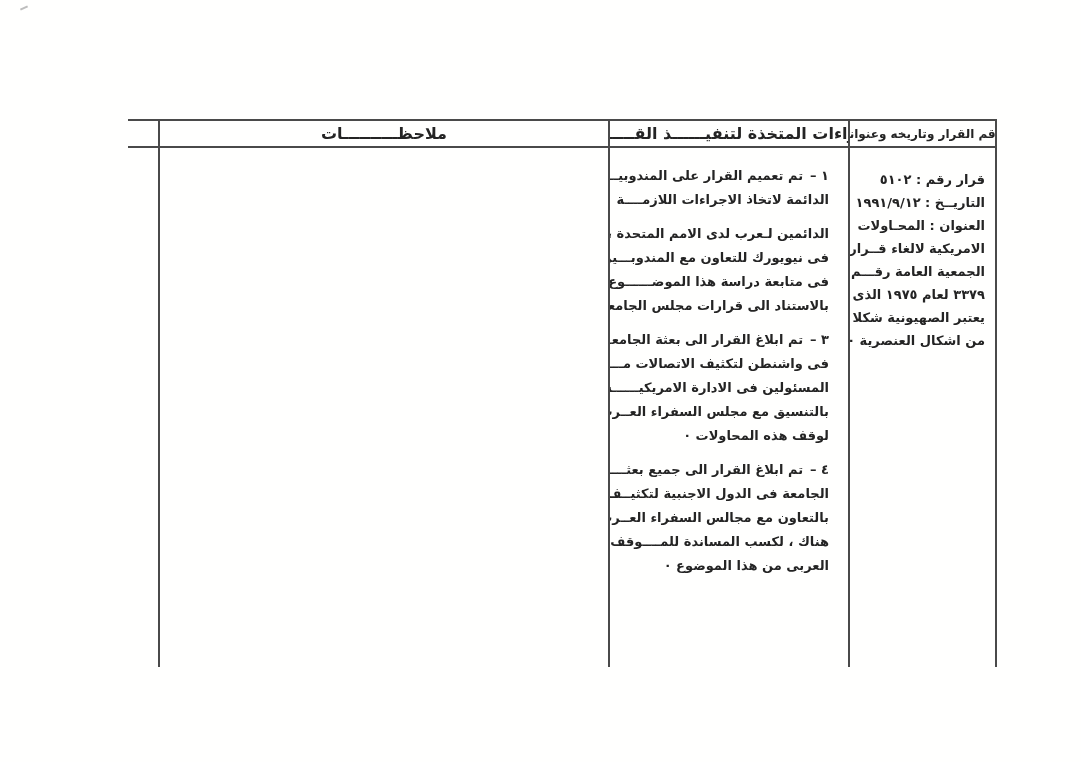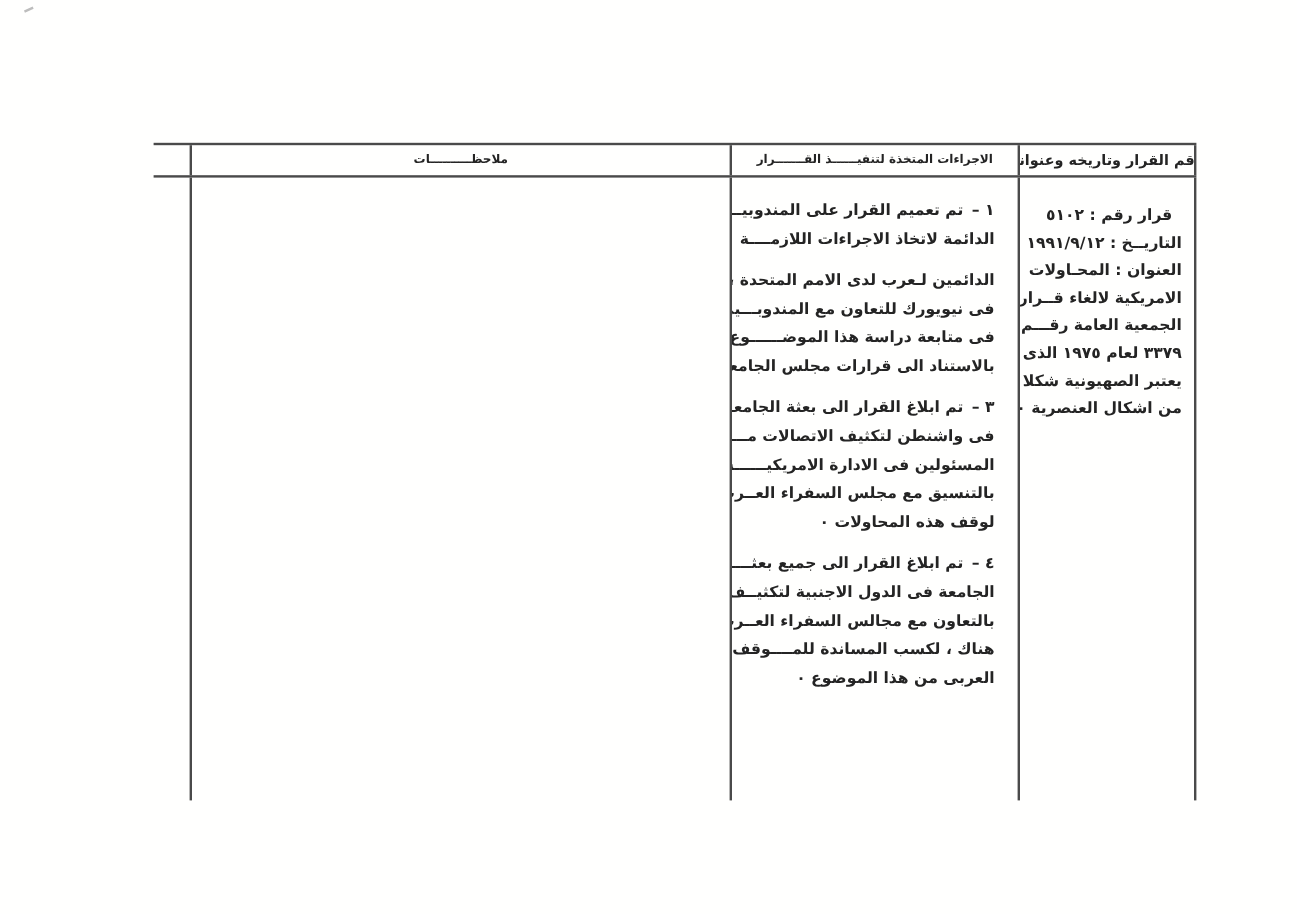--- a/index.html
+++ b/index.html
@@ -20,27 +20,27 @@
   }
   .row { display:flex; }
   .hrow { height:27px; border-bottom:2px solid #4a4a4a; }
   .brow { height:519px; }
   .col { flex:none; }
   .col-info   { width:149px; border-right:2px solid #4a4a4a; border-left:2px solid #4a4a4a; }
   .col-actions{ width:240px; border-left:2px solid #4a4a4a; }
   .col-notes  { width:450px; border-left:2px solid #4a4a4a; }
   .hcell {
     display:flex; align-items:center; justify-content:center;
-    font-weight:bold; font-size:10px; white-space:nowrap; overflow:hidden;
+    font-weight:bold; font-size:16px; white-space:nowrap; overflow:hidden;
   }
   .hcell.info-h { font-size:12px; }
   .bcell { overflow:hidden; }
   .info-body {
     padding:20px 10px 0 14px; font-size:13px; line-height:23px;
-    text-align:center; font-weight:600;
+    text-align:right; font-weight:600;
   }
   .info-body .line { white-space:nowrap; }
   .actions-body {
     padding:16px 19px 0 6px; font-size:13px; line-height:24px;
     text-align:right; font-weight:600;
   }
   .action-item + .action-item { margin-top:10px; }
   .action-item .line { white-space:nowrap; }
   .marker { margin-left:7px; }
   .short-line { padding-left:28px; }

